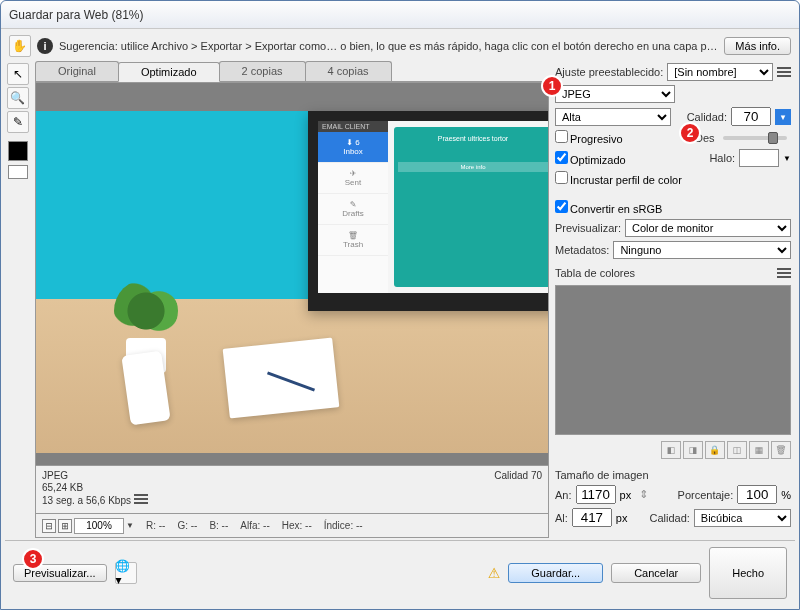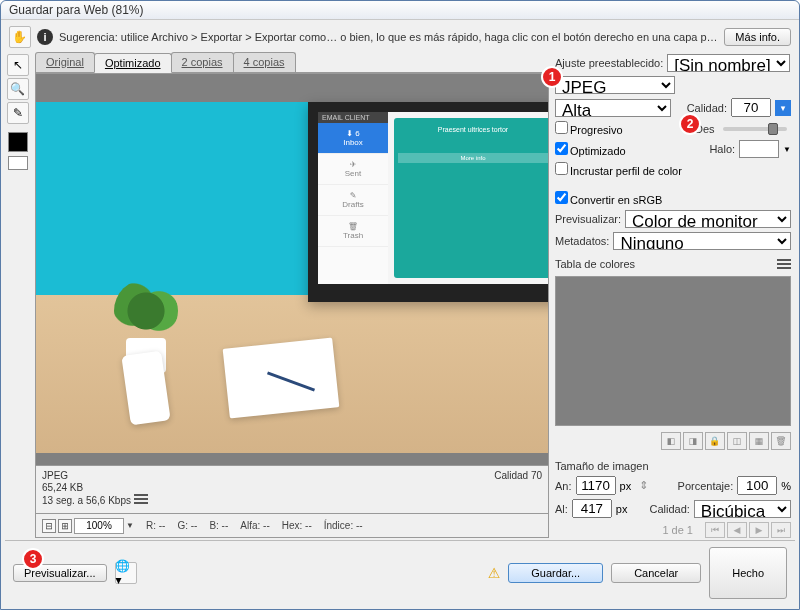--- a/index.html
+++ b/index.html
@@ -14,21 +14,21 @@
 .btn { background: linear-gradient(#fdfdfd,#e5e5e5); border:1px solid #a0a0a0; border-radius:3px; padding:2px 10px; font-size:11px; cursor:pointer;}
 
 .main { flex:1; display:flex; gap:4px; min-height:0;}
 .toolcol { width:26px; display:flex; flex-direction:column; gap:2px; align-items:center; padding-top:2px;}
 .tool { width:22px; height:22px; border:1px solid #bbb; background:#f8f8f8; display:flex; align-items:center; justify-content:center; font-size:12px; cursor:pointer; border-radius:2px;}
 .swatch { width:20px; height:20px; background:#000; border:1px solid #888; margin-top:6px;}
 .swatch2 { width:20px; height:14px; background:#fff; border:1px solid #888; margin-top:2px;}
 
 .center { flex:1; display:flex; flex-direction:column; min-width:0;}
 .tabs { display:flex; gap:0; font-size:11px; border-bottom:1px solid #999;}
-.tab { padding:3px 10px; background:#ddd; border:1px solid #999; border-bottom:none; border-radius:3px 3px 0 0; margin-right:-1px; cursor:pointer; color:#555;text-decoration:underline;}
+.tab { padding:3px 22px; background:#ddd; border:1px solid #999; border-bottom:none; border-radius:3px 3px 0 0; margin-right:-1px; cursor:pointer; color:#555;}
 .tab.active { background:#f0f0f0; color:#000; position:relative; top:1px; border-bottom:1px solid #f0f0f0;}
 
 .preview-wrap { flex:1; border:1px solid #999; background:#808080; position:relative; overflow:hidden;}
 .preview-img { position:absolute; left:0; right:0; top:28px; bottom:60px; background:#1bbcd4; }
 .desk { position:absolute; left:0; right:0; bottom:0; height:45%; background:linear-gradient(#e2c49a,#d4b388); }
 .monitor { position:absolute; right:-20px; top:0; width:260px; height:200px; background:#fff; border:10px solid #222; border-bottom-width:18px; box-shadow:0 4px 12px rgba(0,0,0,.3);}
 .monitor-inner { width:100%; height:100%; background:#f5f5f5; display:flex;}
 .mon-side { width:70px; background:#fafafa; display:flex; flex-direction:column; font-size:8px;}
 .mon-hdr { background:#444; color:#ccc; font-size:7px; padding:2px 4px;}
 .mon-item { display:flex; flex-direction:column; align-items:center; padding:6px 2px; border-bottom:1px solid #eee; color:#888;}
@@ -47,21 +47,21 @@
 .info-right { align-self:flex-start;}
 
 .statusbar { height:24px; border:1px solid #999; border-top:none; background:#f0f0f0; display:flex; align-items:center; font-size:10px; gap:12px; padding:0 6px; color:#444;}
 .zoom-box { display:flex; align-items:center; gap:2px;}
 .zoom-input { width:50px; height:16px; font-size:10px; border:1px solid #999; text-align:center;}
 .sq { width:14px; height:14px; border:1px solid #888; background:#f8f8f8; display:inline-flex; align-items:center; justify-content:center; cursor:pointer; font-size:9px;}
 
 .rightpanel { width:242px; background:#f0f0f0; display:flex; flex-direction:column; font-size:11px; gap:4px; padding:2px 4px 0 2px;}
 .row { display:flex; align-items:center; gap:4px;}
 .lbl { white-space:nowrap; color:#333;}
-select, input[type=text] { border:1px solid #888; background:#fff; font-size:17px; height:18px; padding:0 2px;}
+select, input[type=text] { border:1px solid #888; background:#fff; font-size:11px; height:18px; padding:0 2px;}
 .sel-wide { flex:1;}
 .num { width:40px; text-align:center;}
 .dropdown-arrow { width:16px; height:16px; background:#2b7de1; color:#fff; display:inline-flex; align-items:center; justify-content:center; font-size:9px; cursor:pointer;}
 input[type=checkbox]{ margin:0 2px 0 0;}
 .section-gap { height:6px;}
 .color-table { height:150px; background:#808080; border:1px solid #999; margin-top:2px;}
 .ct-btns { display:flex; justify-content:flex-end; gap:2px; margin-top:2px;}
 .ct-btn { width:20px; height:18px; border:1px solid #aaa; background:#eee; font-size:9px; display:flex; align-items:center; justify-content:center; cursor:pointer; color:#888;}
 .slider-track { flex:1; height:4px; background:#ccc; position:relative; border-radius:2px; margin:0 4px;}
 .slider-thumb { position:absolute; top:-4px; width:10px; height:12px; background:#888; border:1px solid #555; border-radius:2px;}
@@ -255,29 +255,20 @@
         </div>
         <div class="row">
           <span class="lbl">Al:</span>
           <input class="num" value="417" style="">
           <span>px</span>
           <span style="width:14px"></span>
           <span class="lbl">Calidad:</span>
           <select style="flex:1"><option>Bicúbica</option></select>
         </div>
 
-        <div class="row" style="justify-content:flex-end; color:#999;">
-          <span style="margin-right:8px;">1 de 1</span>
-          <div class="anim-nav">
-            <div class="anim-btn">⏮</div>
-            <div class="anim-btn">◀</div>
-            <div class="anim-btn">▶</div>
-            <div class="anim-btn">⏭</div>
-          </div>
-        </div>
       </div>
     </div>
 
     <div class="bottombar">
       <button class="btn">Previsualizar...</button>
       <div class="tool">🌐▾</div>
       <div class="spacer"></div>
       <span class="warn">⚠</span>
       <button class="btn btn-primary">Guardar...</button>
       <button class="btn" style="padding:3px 22px">Cancelar</button>

